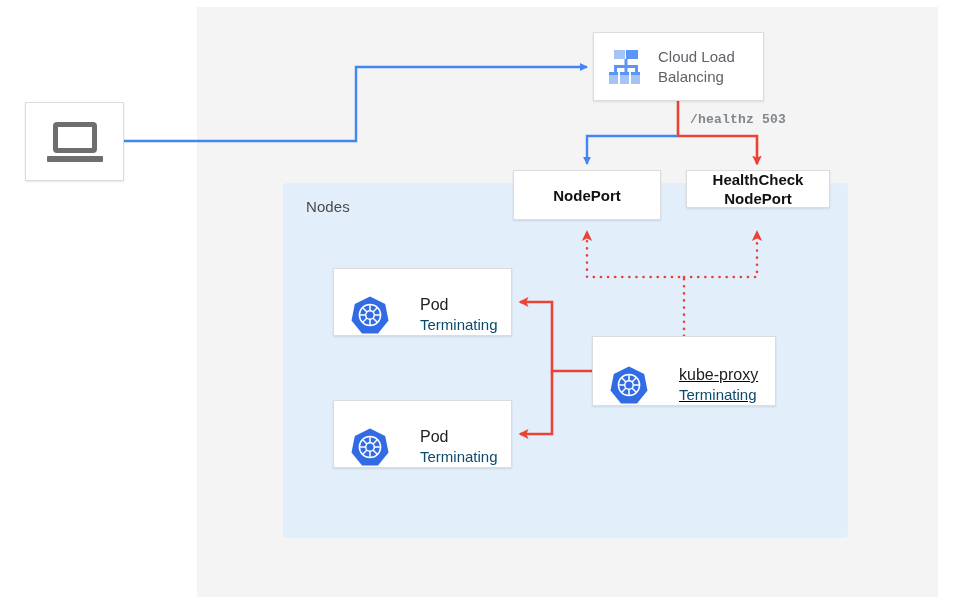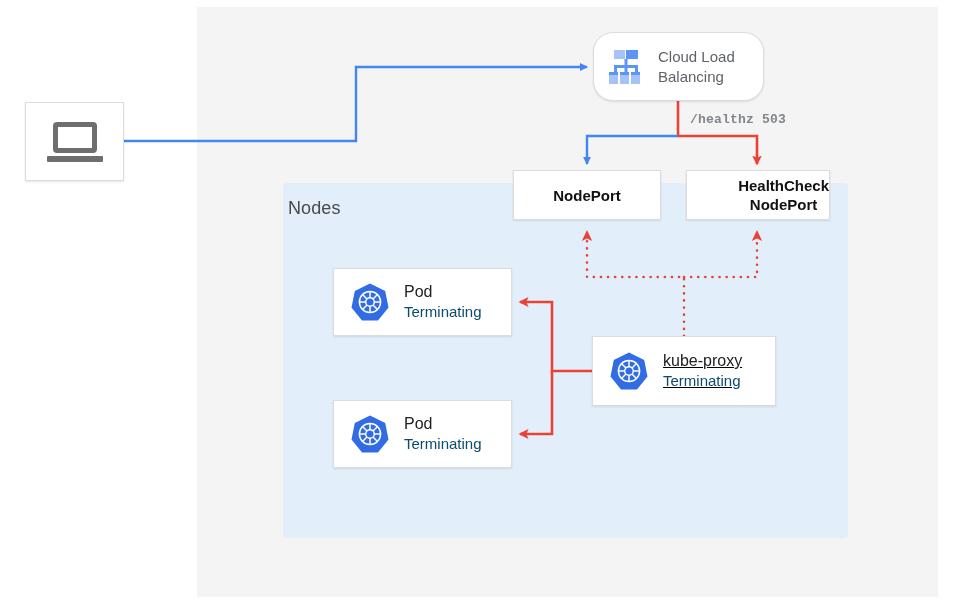--- a/index.html
+++ b/index.html
@@ -27,23 +27,23 @@
     position: absolute;
     left: 283px;
     top: 183px;
     width: 565px;
     height: 355px;
     background: #e2effb;
     border-radius: 4px;
   }
   .nodes-label {
     position: absolute;
-    left: 288px;
+    left: 306px;
     top: 198px;
-    font-size: 18px;
+    font-size: 15px;
     color: #4a4a4a;
     letter-spacing: 0.1px;
   }
   .card {
     position: absolute;
     background: #ffffff;
     border: 1px solid #dcdcdc;
     box-sizing: border-box;
     box-shadow: 0 1px 2px rgba(0,0,0,0.10);
   }
@@ -84,21 +84,20 @@
   }
   
   #clb-card {
     left: 593px;
     top: 32px;
     width: 171px;
     height: 69px;
     display: flex;
     align-items: center;
     padding-left: 12px;
-    border-radius: 20px;
   }
   .clb-icon {
     width: 40px;
     height: 38px;
     position: relative;
     flex: 0 0 auto;
   }
   .clb-label {
     margin-left: 12px;
     font-size: 15px;
@@ -119,28 +118,28 @@
   #nodeport-box {
     left: 513px;
     top: 170px;
     width: 148px;
     height: 50px;
   }
   #healthcheck-box {
     left: 686px;
     top: 170px;
     width: 144px;
-    height: 50px;
-    justify-content: flex-end;
+    height: 38px;
   }
   
   .k8s-card {
     display: flex;
-    align-items: center;
+    align-items: flex-end;
     padding-left: 16px;
+    gap: 16px;
   }
   #pod1-card { left: 333px; top: 268px; width: 179px; height: 68px; }
   #pod2-card { left: 333px; top: 400px; width: 179px; height: 68px; }
   #kubeproxy-card { left: 592px; top: 336px; width: 184px; height: 70px; text-decoration: underline; }
   .k8s-logo {
     flex: 0 0 auto;
     width: 40px;
     height: 40px;
   }
   .k8s-text {

